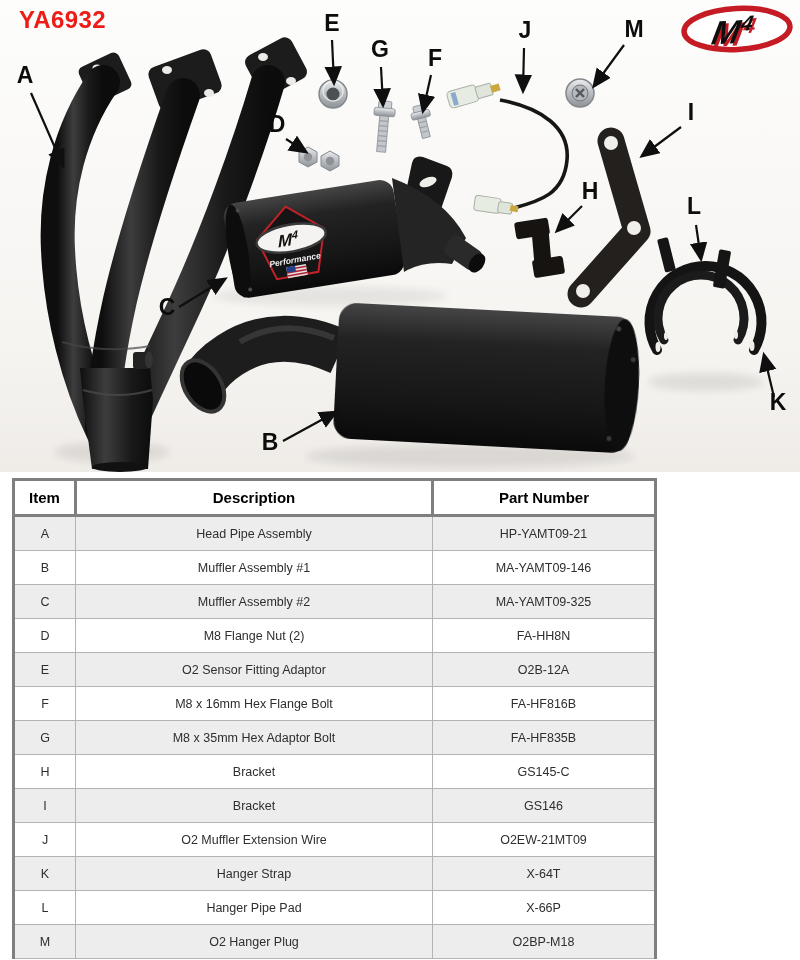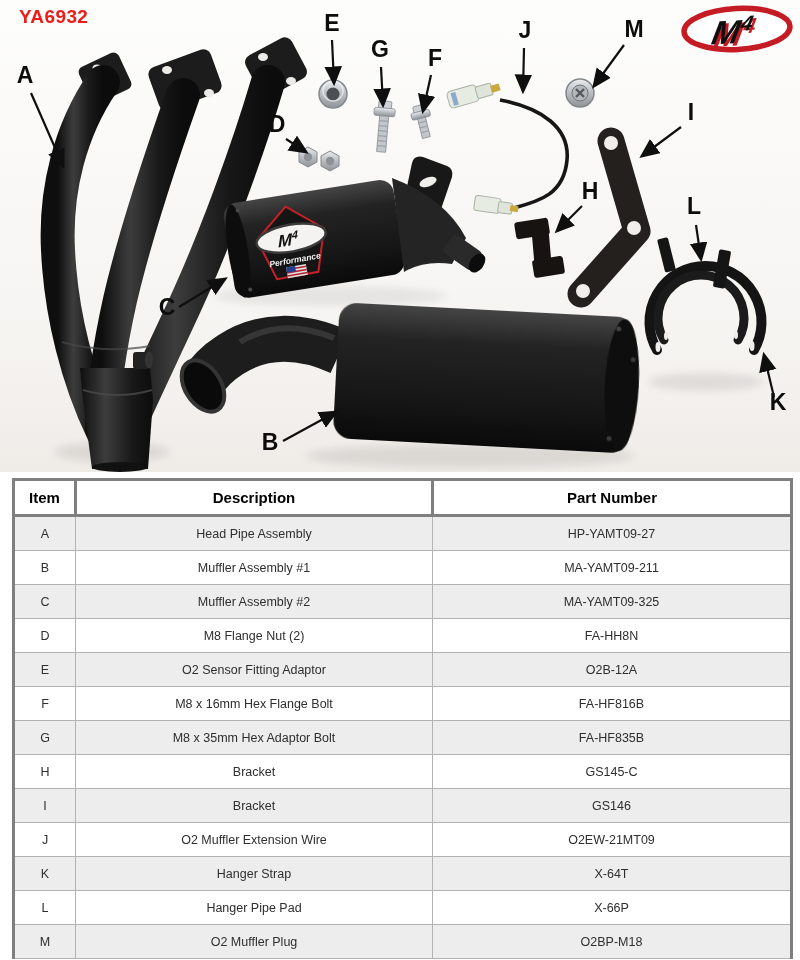--- a/index.html
+++ b/index.html
@@ -1,24 +1,24 @@
 <!DOCTYPE html>
 <html><head>
 <meta charset="utf-8">
 <style>
   html,body{margin:0;padding:0;background:#ffffff;}
   .stage{position:relative;width:800px;height:960px;background:#ffffff;
          font-family:"Liberation Sans",sans-serif;overflow:hidden;}
   .photo{position:absolute;top:0;left:0;width:800px;height:472px;}
   .photo svg{display:block;}
-  .code{position:absolute;top:6px;left:19px;font-size:19px;font-weight:bold;
+  .code{position:absolute;top:6px;left:19px;font-size:24px;font-weight:bold;
         color:#ec1c18;letter-spacing:.4px;}
   svg text.callout{font-family:"Liberation Sans",sans-serif;font-weight:bold;
         font-size:23px;fill:#0c0c0c;}
-  table.parts{position:absolute;top:478px;left:12px;width:781px;
+  table.parts{position:absolute;top:478px;left:12px;width:645px;
         border-collapse:collapse;table-layout:fixed;
         border:3px solid #7f7f7f;border-bottom:1px solid #aaaaaa;}
   table.parts th{border:3px solid #7f7f7f;background:#ffffff;color:#000;
         font-size:15px;font-weight:bold;padding:8px 4px;text-align:center;}
   table.parts td{border:1px solid #b3b3b3;color:#2e2e2e;font-size:12.5px;
         text-align:center;height:33px;padding:0 4px;overflow:hidden;
         white-space:nowrap;}
   table.parts tbody tr:nth-child(odd){background:#ededed;}
   table.parts tbody tr:nth-child(even){background:#ffffff;}
 </style>
@@ -264,26 +264,26 @@
       <tr>
         <th>Item</th>
         <th>Description</th>
         <th>Part Number</th>
       </tr>
     </thead>
     <tbody>
       <tr>
           <td>A</td>
           <td>Head Pipe Assembly</td>
-          <td>HP-YAMT09-27</td>
+          <td>HP-YAMT09-21</td>
         </tr>
       <tr>
           <td>B</td>
           <td>Muffler Assembly #1</td>
-          <td>MA-YAMT09-211</td>
+          <td>MA-YAMT09-146</td>
         </tr>
       <tr>
           <td>C</td>
           <td>Muffler Assembly #2</td>
           <td>MA-YAMT09-325</td>
         </tr>
       <tr>
           <td>D</td>
           <td>M8 Flange Nut (2)</td>
           <td>FA-HH8N</td>
@@ -323,19 +323,19 @@
           <td>Hanger Strap</td>
           <td>X-64T</td>
         </tr>
       <tr>
           <td>L</td>
           <td>Hanger Pipe Pad</td>
           <td>X-66P</td>
         </tr>
       <tr>
           <td>M</td>
-          <td>O2 Muffler Plug</td>
+          <td>O2 Hanger Plug</td>
           <td>O2BP-M18</td>
         </tr>
     </tbody>
   </table>
 
 </div>
 
 </body></html>

